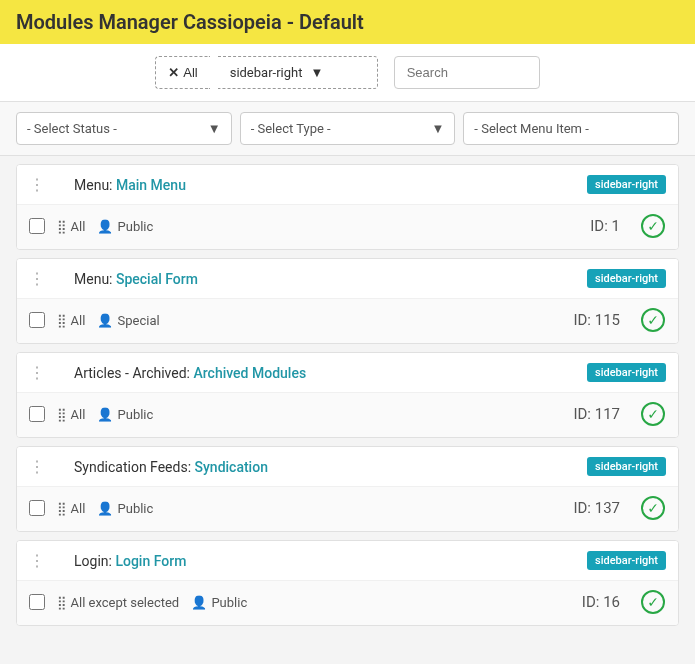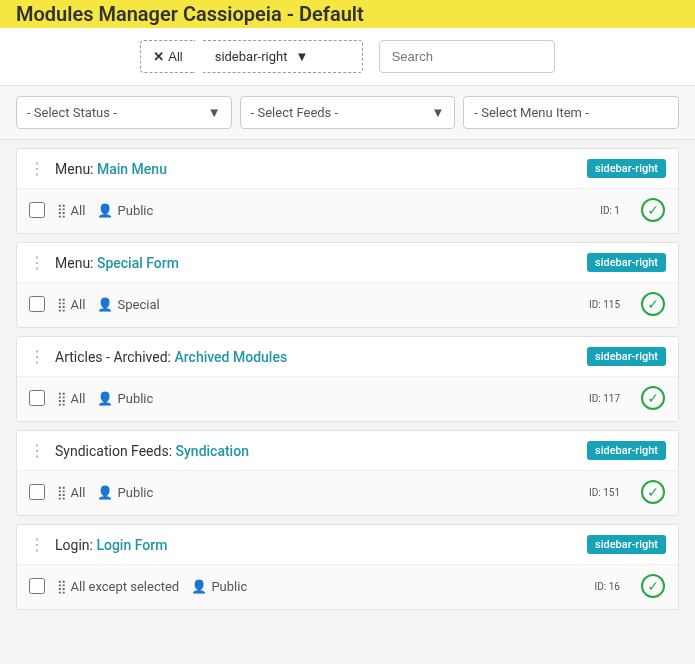--- a/index.html
+++ b/index.html
@@ -6,21 +6,21 @@
     body {
       font-family: -apple-system, BlinkMacSystemFont, 'Segoe UI', Roboto, sans-serif;
       font-size: 14px;
       background: #f4f4f4;
       width: 695px;
       min-height: 664px;
     }
 
     .page-header {
       background: #f5e642;
-      padding: 2px 16px;
+      padding: 10px 16px;
       font-size: 20px;
       font-weight: 600;
       color: #333;
     }
 
     .toolbar {
       background: #fff;
       padding: 12px 16px;
       display: flex;
       justify-content: center;
@@ -67,21 +67,21 @@
       align-items: center;
       gap: 8px;
       min-width: 160px;
     }
 
     .search-input {
       border: 1px solid #ccc;
       padding: 8px 12px;
       border-radius: 4px;
       font-size: 13px;
-      width: 176px;
+      width: 146px;
       margin-left: 8px;
       color: #999;
       background: #fff;
     }
 
     .filters-bar {
       background: #f8f8f8;
       padding: 10px 16px;
       display: flex;
       gap: 8px;
@@ -143,20 +143,21 @@
       color: #aaa;
       font-size: 16px;
       cursor: grab;
       margin-right: 2px;
     }
 
     .module-title {
       font-size: 14px;
       color: #333;
       flex: 1;
+      margin-left: 19px;
     }
 
     .module-title .module-link {
       color: #2196a6;
       text-decoration: none;
       font-weight: 500;
     }
 
     .badge-sidebar {
       background: #17a2b8;
@@ -193,21 +194,21 @@
 
     .meta-icon {
       color: #666;
       font-size: 13px;
     }
 
     .module-id {
       margin-left: auto;
       margin-right: 8px;
       color: #555;
-      font-size: 10px;
+      font-size: 15px;
     }
 
     .status-icon {
       width: 26px;
       height: 26px;
       display: flex;
       align-items: center;
       justify-content: center;
     }
 
@@ -245,21 +246,21 @@
     <input class="search-input" type="text" placeholder="Search" style="">
   </div>
 </div>
 
 <div class="filters-bar">
   <div class="filter-select filter-select-menu">
     <span>- Select Status -</span>
     <span class="chevron">▼</span>
   </div>
   <div class="filter-select filter-select-menu">
-    <span>- Select Feeds -</span>
+    <span>- Select Type -</span>
     <span class="chevron">▼</span>
   </div>
   <div class="filter-select filter-select-menu-item">
     <span>- Select Menu Item -</span>
   </div>
 </div>
 
 <div class="modules-list" id="modules-container">
 <div class="module-card">
     <div class="module-card-header">
@@ -348,21 +349,21 @@
       <input type="checkbox" class="module-checkbox" style="">
       <span class="module-meta">
         <span class="meta-icon">⣿</span>
         <span>All</span>
       </span>
       <span class="module-meta">
         <span class="meta-icon">👤</span>
         <span>Public</span>
       </span>
       <span class="spacer"></span>
-      <span class="module-id">ID: 151</span>
+      <span class="module-id">ID: 137</span>
       <div class="status-icon">
         <div class="status-check">✓</div>
       </div>
     </div>
   </div>
     <div class="module-card">
     <div class="module-card-header">
       <span class="drag-handle">⋮</span>
       <span class="module-title">
         Login: <a href="#" class="module-link">Login Form</a>

